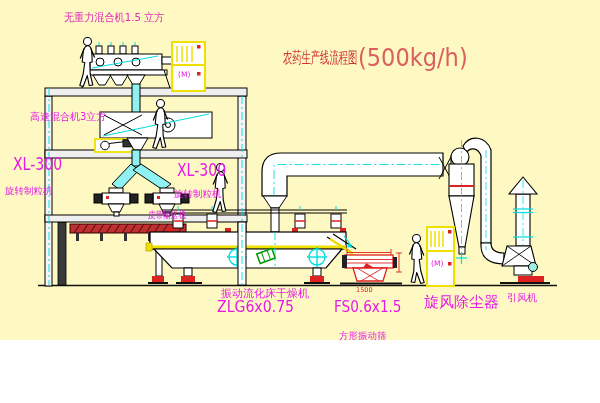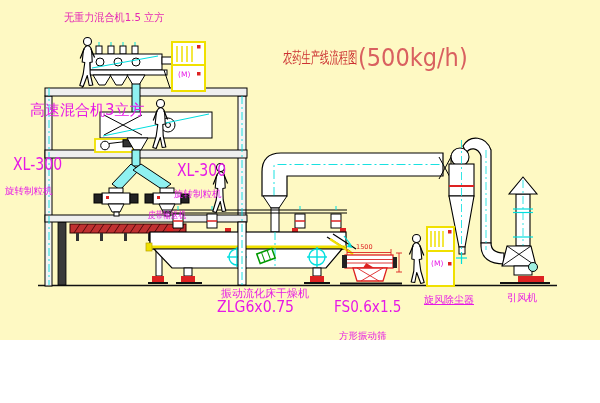--- a/index.html
+++ b/index.html
@@ -2,21 +2,21 @@
 <html><head>
 <meta charset="utf-8">
 <style>
   html,body{margin:0;padding:0;background:#fff;}
   #stage{position:relative;width:600px;height:340px;background:#fef9c3;overflow:hidden;
          font-family:"DejaVu Sans",sans-serif;}
   #stage svg{position:absolute;left:0;top:0;}
   .lbl{position:absolute;white-space:nowrap;line-height:1;transform-origin:left top;}
   .mag{color:#e619e6;}
   .red{color:#cc3333;}
-  .dimred{color:#dd2222;}
+  .dimred{color:#dd2222;margin-top:43px;}
   .thin{font-weight:400;}
 </style>
 </head>
 <body>
 
 <div id="stage">
 
 <svg width="600" height="403" viewBox="0 0 600 403">
   <defs>
     <g id="person">
@@ -305,37 +305,37 @@
   <g>
         <use href="#person" transform="translate(427,234) scale(-1,1)"></use>
       </g>
 </svg>
 
   <div class="lbl mag" style="left:64px;top:12px;font-size:11px;color:#e328b4;transform:scaleX(0.92);">无重力混合机1.5 立方</div>
 
   <div class="lbl red" style="left:283px;top:50px;font-size:16px;transform:scaleX(0.58);letter-spacing:0;">农药生产线流程图</div>
   <div class="lbl thin" style="left:358px;top:45px;font-size:25px;color:#d96060;transform:scaleX(0.9);">(500kg/h)</div>
 
-  <div class="lbl mag" style="left:30px;top:103px;font-size:15px;">高速混合机3立方</div>
+  <div class="lbl mag" style="left:30px;top:112px;font-size:10px;">高速混合机3立方</div>
 
   <div class="lbl mag" style="left:13px;top:155px;font-size:18px;transform:scaleX(0.78);">XL-300</div>
   <div class="lbl mag" style="left:5px;top:186px;font-size:9.5px;">旋转制粒机</div>
 
   <div class="lbl mag" style="left:177px;top:161px;font-size:18px;transform:scaleX(0.78);">XL-300</div>
   <div class="lbl mag" style="left:174px;top:189px;font-size:9.5px;">旋转制粒机</div>
 
   <div class="lbl mag" style="left:148px;top:210px;font-size:9.5px;transform:scaleX(0.8);">皮带输送机</div>
 
   <div class="lbl mag" style="left:221px;top:288px;font-size:11px;">振动流化床干燥机</div>
   <div class="lbl mag" style="left:217px;top:299px;font-size:16px;transform:scaleX(0.88);">ZLG6x0.75</div>
 
   <div class="lbl mag" style="left:339px;top:289px;font-size:9.5px;margin-top:42px;">方形振动筛</div>
   <div class="lbl mag" style="left:334px;top:299px;font-size:16px;transform:scaleX(0.85);">FS0.6x1.5</div>
 
-  <div class="lbl mag" style="left:424px;top:295px;font-size:10px;text-decoration:underline;">旋风除尘器</div>
+  <div class="lbl mag" style="left:424px;top:295px;font-size:15px;">旋风除尘器</div>
 
   <div class="lbl mag" style="left:507px;top:293px;font-size:10px;">引风机</div>
 
   <div class="lbl dimred" style="left:356px;top:244px;font-size:6.5px;">1500</div>
 
   <div class="lbl mag" style="left:178px;top:71px;font-size:7.5px;">(M)</div>
   <div class="lbl mag" style="left:431px;top:260px;font-size:7.5px;">(M)</div>
 
 </div>
 

